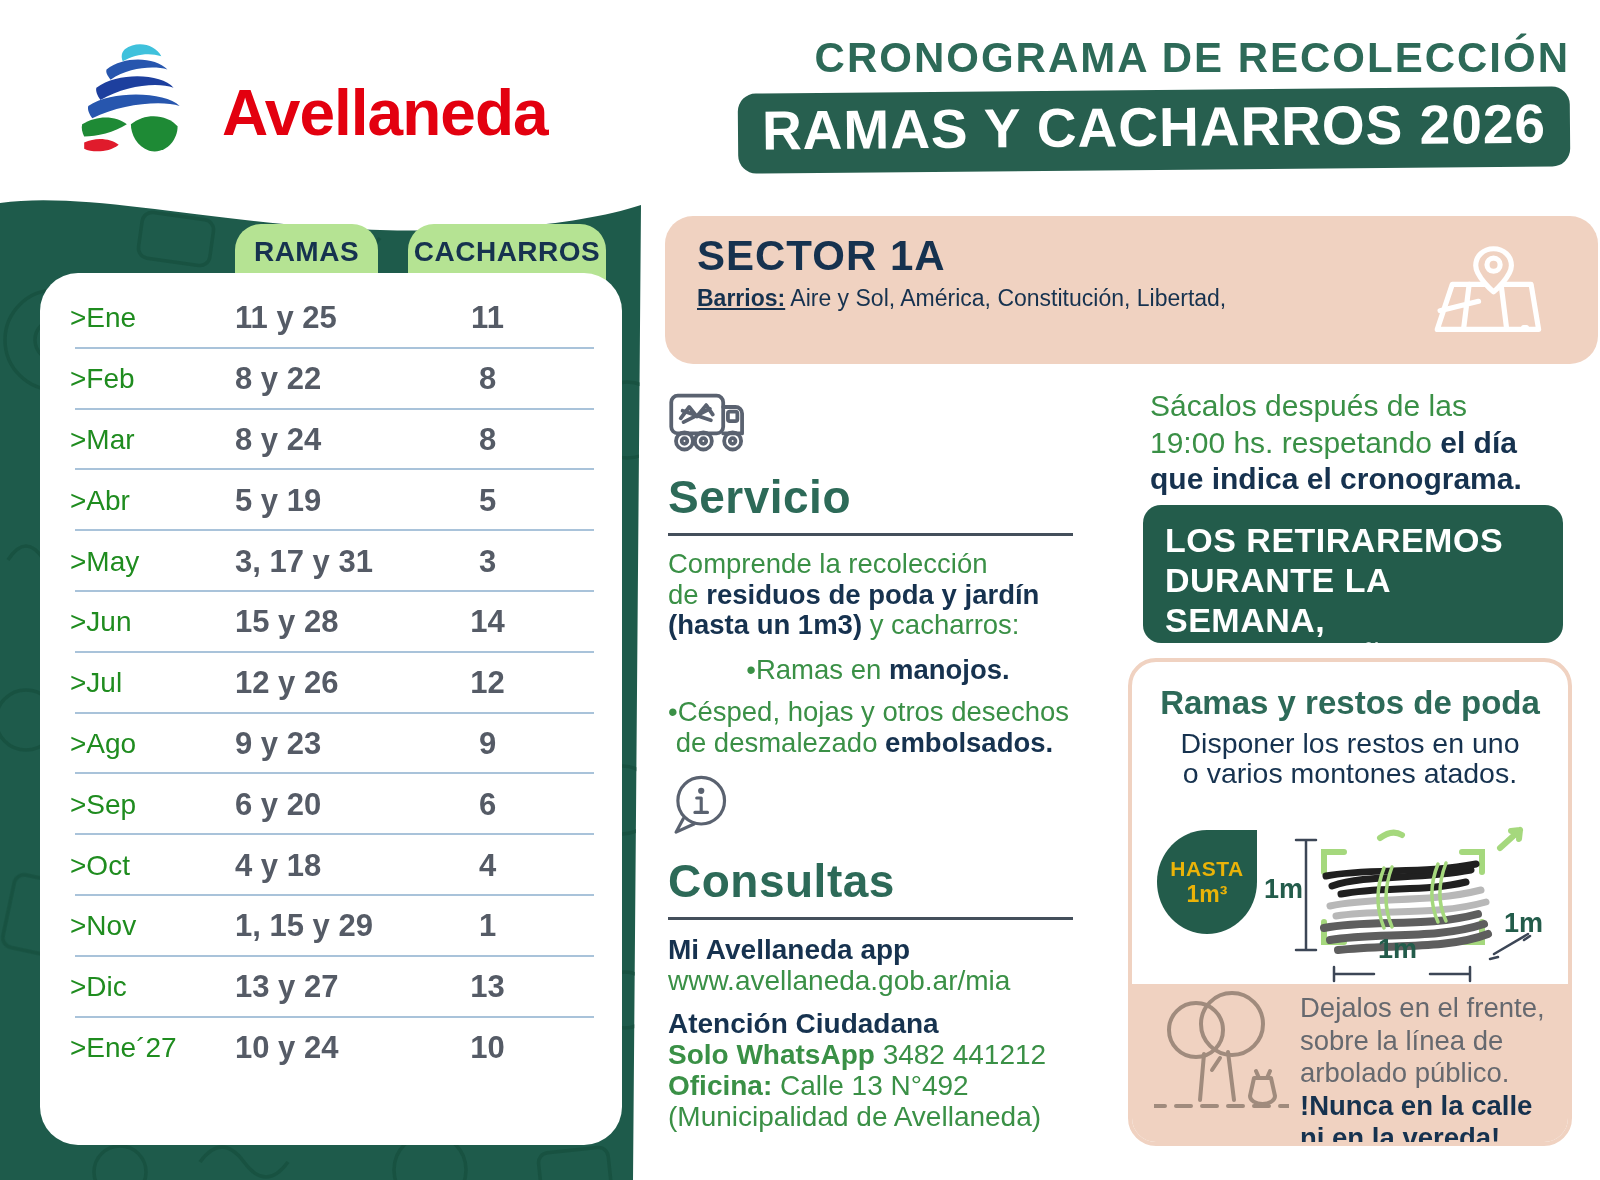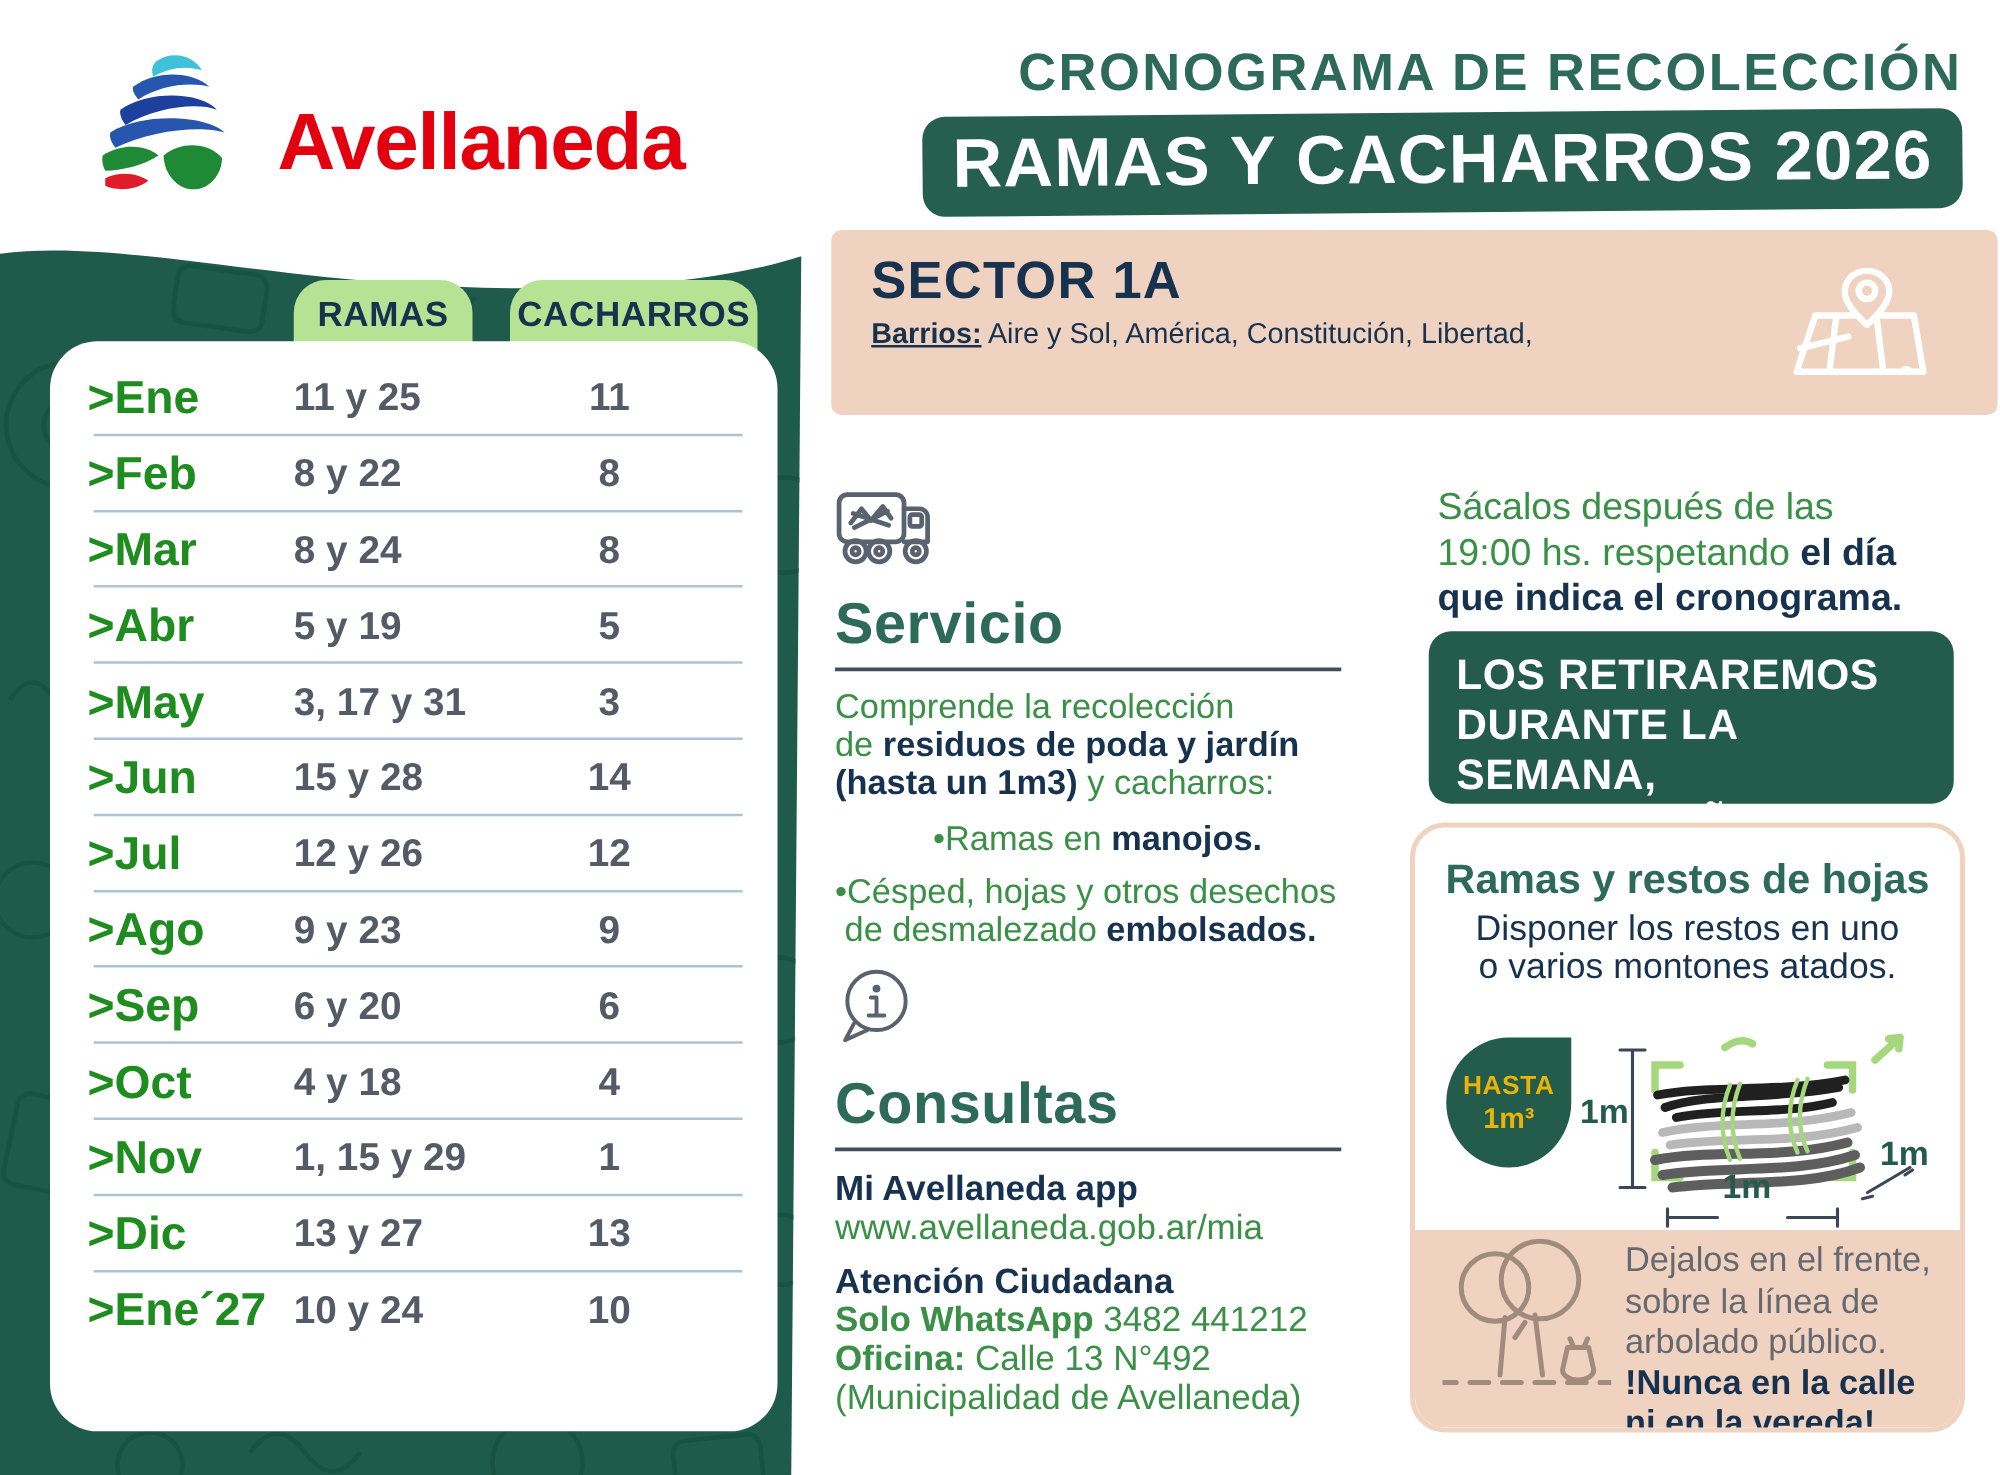--- a/index.html
+++ b/index.html
@@ -22,36 +22,36 @@
     border-radius:26px 26px 0 0;display:flex;align-items:center;justify-content:center;
     color:var(--navy);font-weight:900;font-size:28px;letter-spacing:.5px;z-index:2;}
   .tab-ramas{left:235px;width:143px;}
   .tab-cacharros{left:408px;width:198px;}
 
   .sched-rows{position:relative;}
   .sched-row{position:relative;display:grid;grid-template-columns:165px 185px 135px;
     align-items:center;height:60.8px;padding-left:30px;}
   .sched-row:not(:last-child)::after{content:"";position:absolute;left:35px;right:28px;
     bottom:0;height:2px;background:var(--sep);}
-  .cell-month{color:var(--month);font-weight:700;font-size:37px;}
+  .cell-month{color:var(--month);font-weight:400;font-size:28px;}
   .cell-ramas{color:var(--val);font-weight:700;font-size:31px;}
   .cell-cach{color:var(--val);font-weight:700;font-size:31px;text-align:center;}
 
   
   .logo-wrap{position:absolute;left:72px;top:28px;width:560px;height:150px;display:flex;align-items:center;}
   .brand-name{color:var(--red);font-weight:800;font-size:64px;letter-spacing:-1px;margin-left:18px;margin-top:20px;}
   .title-block{position:absolute;left:655px;top:34px;width:915px;text-align:right;}
   .title-main{color:var(--hgreen);font-weight:900;font-size:42px;letter-spacing:2px;}
   .title-sticker{display:inline-block;margin-top:8px;background:#275f4f;color:#fff;
     font-weight:900;font-size:55px;letter-spacing:1px;padding:5px 24px 11px;
     border-radius:18px;transform:rotate(-.5deg);}
 
   
-  .sector-box{position:absolute;left:665px;top:184px;width:933px;height:148px;
-    background:var(--salmon);border-radius:8px;padding:16px 80px 0 32px;}
+  .sector-box{position:absolute;left:665px;top:216px;width:933px;height:148px;
+    background:var(--salmon);border-radius:28px;padding:16px 80px 0 32px;}
   .sector-title{color:var(--navy);font-weight:900;font-size:42px;letter-spacing:1px;}
   .sector-barrios{font-size:23px;line-height:28.5px;margin-top:4px;}
   .map-icon{position:absolute;right:50px;top:22px;}
 
   
   .info-col{position:absolute;left:668px;width:420px;}
   .col-servicio{top:390px;}
   .col-consultas{top:772px;}
   .col-heading{color:var(--hgreen);font-weight:900;font-size:46px;letter-spacing:.5px;margin-top:8px;}
   .col-rule{height:3px;background:#444f5b;width:405px;margin-top:9px;}
@@ -273,21 +273,21 @@
     <div class="col-rule"></div>
     <div class="consultas-p1 rich"><div class="rich-line"><span class="seg-nb">Mi Avellaneda app</span></div><div class="rich-line"><span class="seg-g">www.avellaneda.gob.ar/mia</span></div></div>
     <div class="consultas-p2 rich"><div class="rich-line"><span class="seg-nb">Atención Ciudadana</span></div><div class="rich-line"><span class="seg-gb">Solo WhatsApp </span><span class="seg-g">3482 441212</span></div><div class="rich-line"><span class="seg-gb">Oficina: </span><span class="seg-g">Calle 13 N°492</span></div><div class="rich-line"><span class="seg-g">(Municipalidad de Avellaneda)</span></div></div>
   </div>
 
   <div class="sacalos rich"><div class="rich-line"><span class="seg-g">Sácalos después de las</span></div><div class="rich-line"><span class="seg-g">19:00 hs. respetando </span><span class="seg-nb">el día</span></div><div class="rich-line"><span class="seg-nb">que indica el cronograma.</span></div></div>
 
   <div class="retiro-box rich"><div class="rich-line"><span class="seg-w">LOS RETIRAREMOS</span></div><div class="rich-line"><span class="seg-w">DURANTE LA SEMANA,</span></div><div class="rich-line"><span class="seg-w">POR LA MAÑANA</span></div></div>
 
   <div class="ramas-card">
-    <div class="ramas-title">Ramas y restos de hojas</div>
+    <div class="ramas-title">Ramas y restos de poda</div>
     <div class="ramas-desc rich"><div class="rich-line"><span class="seg-nv">Disponer los restos en uno</span></div><div class="rich-line"><span class="seg-nv">o varios montones atados.</span></div></div>
 
     <div class="illus">
       <div class="hasta-badge">
         <span class="hasta-l1">HASTA</span>
         <span class="hasta-l2">1m³</span>
       </div>
       <svg class="branches-svg" width="280" height="168" viewBox="0 0 280 168" fill="none" stroke-linecap="round">
 
         <g stroke="#3c4656" stroke-width="2.5">

